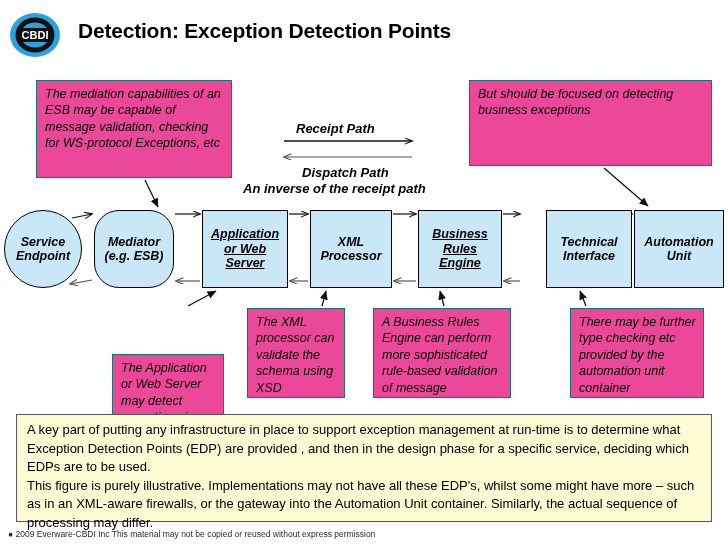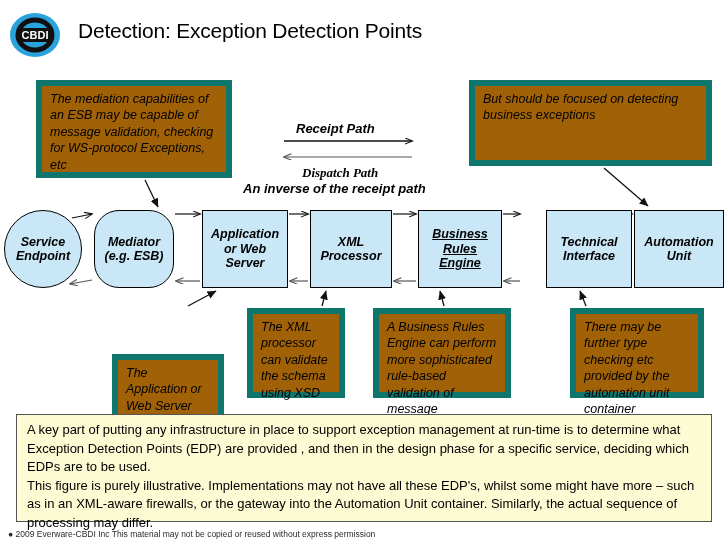--- a/index.html
+++ b/index.html
@@ -25,31 +25,31 @@
   
   #logo {
     position: absolute;
     left: 8px; top: 12px;
     width: 54px; height: 46px;
   }
   #title {
     position: absolute;
     left: 78px; top: 19px;
     font-size: 21px;
-    font-weight: normal;
+    font-weight: bold;
     letter-spacing: -0.2px;
     white-space: nowrap;
   }
 
   
   .note {
     position: absolute;
     box-sizing: border-box;
-    border: 6px solid #0f766e;
-    background: #a16207;
+    border: 1px solid #0f766e;
+    background: #ec4899;
     font-style: italic;
     font-size: 12.5px;
     line-height: 16.4px;
     padding: 5px 7px 4px 8px;
   }
   .note p { margin: 0; }
   .note p + p { margin-top: 15px; }
 
   #note-esb     { left: 36px;  top: 80px;  width: 196px; height: 98px; }
   #note-au      { left: 469px; top: 80px;  width: 243px; height: 86px; }
@@ -60,21 +60,21 @@
 
   
   .path-label {
     position: absolute;
     font-style: italic;
     font-weight: bold;
     font-size: 13px;
     white-space: nowrap;
   }
   #lbl-receipt  { left: 296px; top: 121px; }
-  #lbl-dispatch { left: 302px; top: 165px; font-family: Liberation Serif, serif; }
+  #lbl-dispatch { left: 302px; top: 165px; }
   #lbl-inverse  { left: 243px; top: 181px; }
 
   
   .proc {
     position: absolute;
     box-sizing: border-box;
     background: #c9e7f7;
     border: 1px solid #000000;
     font-style: italic;
     font-weight: bold;
@@ -87,21 +87,21 @@
     top: 210px;
     height: 78px;
   }
   .proc span { display: block; width: 100%; padding: 0 2px; }
   #proc-endpoint {
     left: 4px; width: 78px;
     border-radius: 50%;
     background: #c9e7f7;
   }
   #proc-mediator { left: 94px;  width: 80px; border-radius: 25px; }
-  #proc-appweb   { left: 202px; width: 86px; }
+  #proc-appweb   { left: 202px; width: 86px; text-decoration: underline; }
   #proc-xml      { left: 310px; width: 82px; }
   #proc-bre      { left: 418px; width: 84px; text-decoration: underline; }
   #proc-ti       { left: 522px; width: 86px; margin-left: 24px; }
   #proc-au       { left: 634px; width: 90px; }
 
   
   #wires {
     position: absolute;
     left: 0; top: 0;
     width: 728px; height: 546px;

